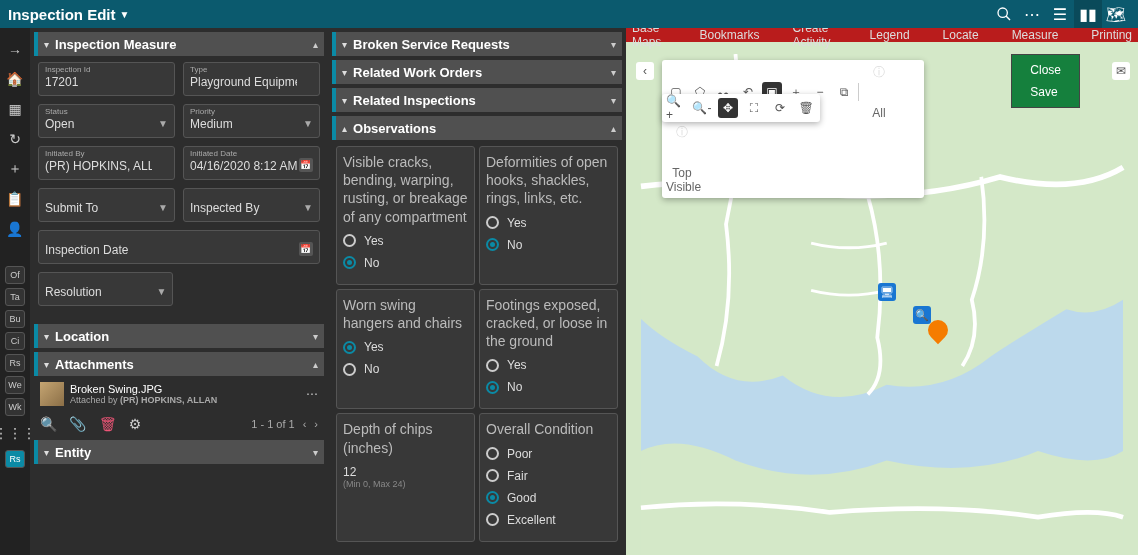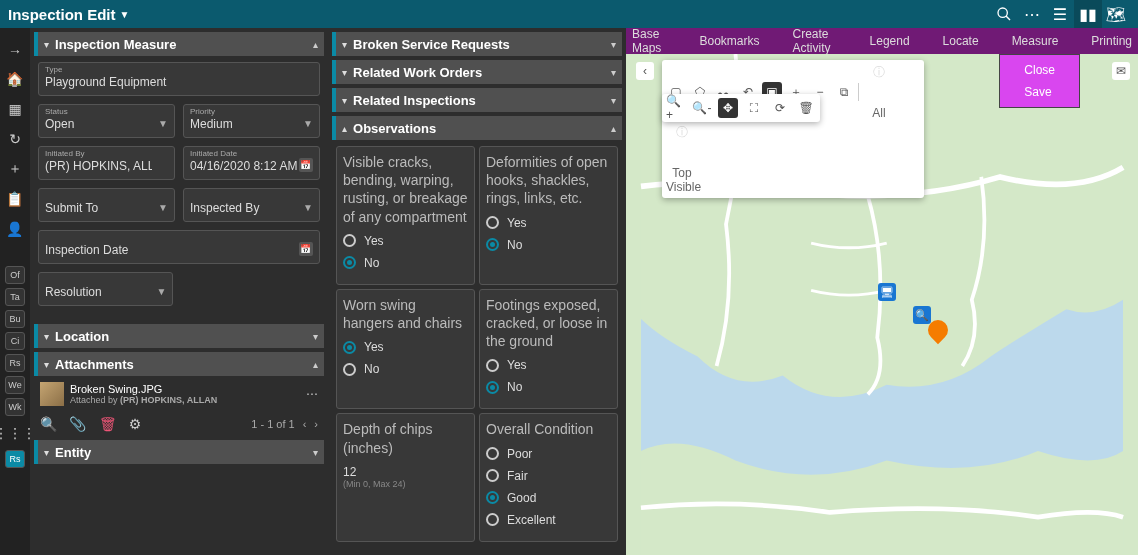--- a/index.html
+++ b/index.html
@@ -44,23 +44,23 @@
 .attach .info { flex: 1; }
 .attach .fname { font-size: 11px; color: #fff; }
 .attach .fmeta { font-size: 9px; color: #aaa; }
 .attbar { display: flex; align-items: center; padding: 4px 6px; gap: 12px; }
 .attbar .aicon { font-size: 14px; color: #ccc; cursor: pointer; }
 .attbar .aicon.red { color: #e57; }
 .attbar .pager { flex: 1; text-align: right; font-size: 11px; color: #aaa; display: flex; justify-content: flex-end; align-items: center; gap: 8px; }
 .midcol { width: 298px; background: #2d2d2d; padding: 4px; overflow-y: auto; }
 .midcol::-webkit-scrollbar { width: 0; }
 .mappane { flex: 1; position: relative; background: #d4e8c8; overflow: hidden; }
-.maptabs { height: 26px; background: #701a75; display: flex; align-items: center; padding: 0 6px; gap: 33px; font-size: 12px; color: #ddd; }
+.maptabs { height: 14px; background: #b91c1c; display: flex; align-items: center; padding: 0 6px; gap: 33px; font-size: 12px; color: #ddd; }
 .maptabs .mtab { cursor: pointer; }
-.mapmenu { position: absolute; right: 58px; top: 26px; background: #d946ef; border: 1px solid #444; padding: 4px 10px; z-index: 20; }
+.mapmenu { position: absolute; right: 58px; top: 26px; background: #15803d; border: 1px solid #444; padding: 4px 4px; z-index: 20; }
 .mapmenu .mi { padding: 4px 14px; font-size: 12px; color: #fff; cursor: pointer; }
 .maptools { position: absolute; left: 10px; top: 32px; background: #fff; border-radius: 3px; padding: 4px; display: flex; align-items: center; gap: 4px; box-shadow: 0 2px 6px rgba(0,0,0,0.3); z-index: 10; flex-wrap: wrap; width: 262px; }
 .maptools .mtool { width: 20px; height: 20px; display: flex; align-items: center; justify-content: center; color: #555; font-size: 12px; cursor: pointer; border-radius: 3px; }
 .maptools .mtool.active { background: #333; color: #fff; }
 .maptools .mlabel { font-size: 12px; color: #666; text-align: center; width: 32px; margin-top: 25px; }
 .maptools2 { position: absolute; left: 10px; top: 66px; background: #fff; border-radius: 3px; padding: 4px; display: flex; align-items: center; gap: 6px; box-shadow: 0 2px 6px rgba(0,0,0,0.3); z-index: 10; }
 .maptools2 .mtool { width: 20px; height: 20px; display: flex; align-items: center; justify-content: center; color: #555; font-size: 12px; cursor: pointer; border-radius: 3px; }
 .maptools2 .mtool.active { background: #333; color: #fff; }
 .mapback { position: absolute; left: 10px; top: 34px; width: 18px; height: 18px; background: #fff; border-radius: 3px; display: flex; align-items: center; justify-content: center; color: #555; font-size: 12px; cursor: pointer; z-index: 11; }
 .mapenv { position: absolute; right: 8px; top: 34px; width: 18px; height: 18px; background: #fff; border-radius: 3px; display: flex; align-items: center; justify-content: center; color: #555; font-size: 12px; cursor: pointer; z-index: 11; }
@@ -113,20 +113,24 @@
   <div class="formcol">
     <div class="section">
       <div class="sechead">
         <span class="caret">▾</span>
         <span class="label">Inspection Measure</span>
         <span class="collapse">▴</span>
       </div>
       <div class="secbody">
         <div class="row">
           <div class="field">
+            <span class="flabel">Inspection Id</span>
+            <span class="fval">17201</span>
+          </div>
+          <div class="field">
             <span class="flabel">Type</span>
             <span class="fval">Playground Equipment</span>
           </div>
         </div>
         <div class="row">
           <div class="field">
             <span class="flabel">Status</span>
             <span class="fval">Open</span>
             <span class="fdrop">▼</span>
           </div>

